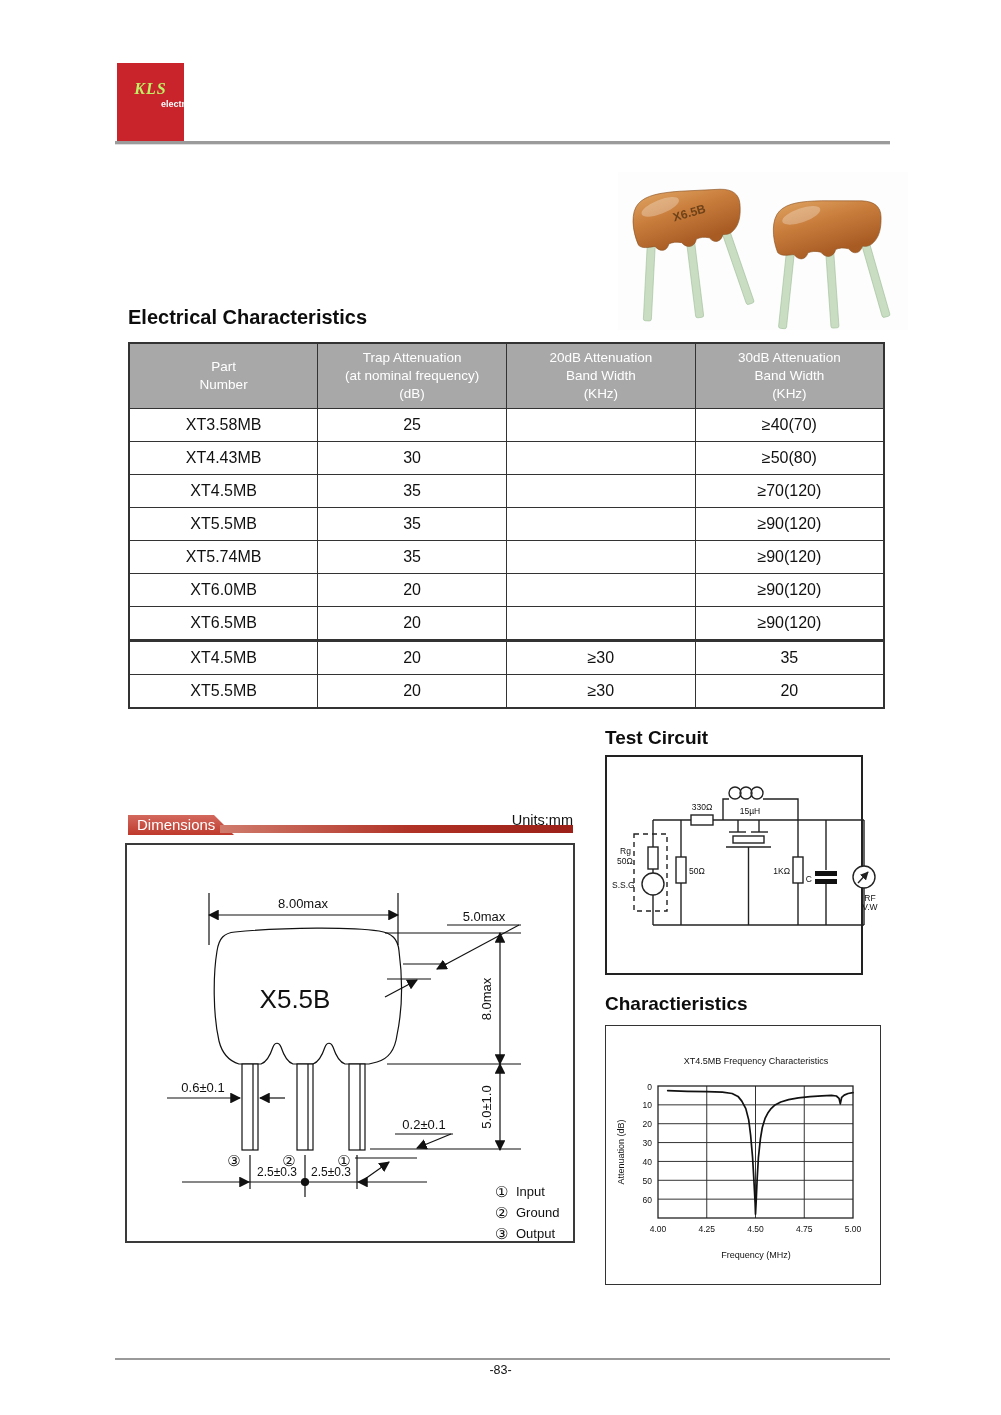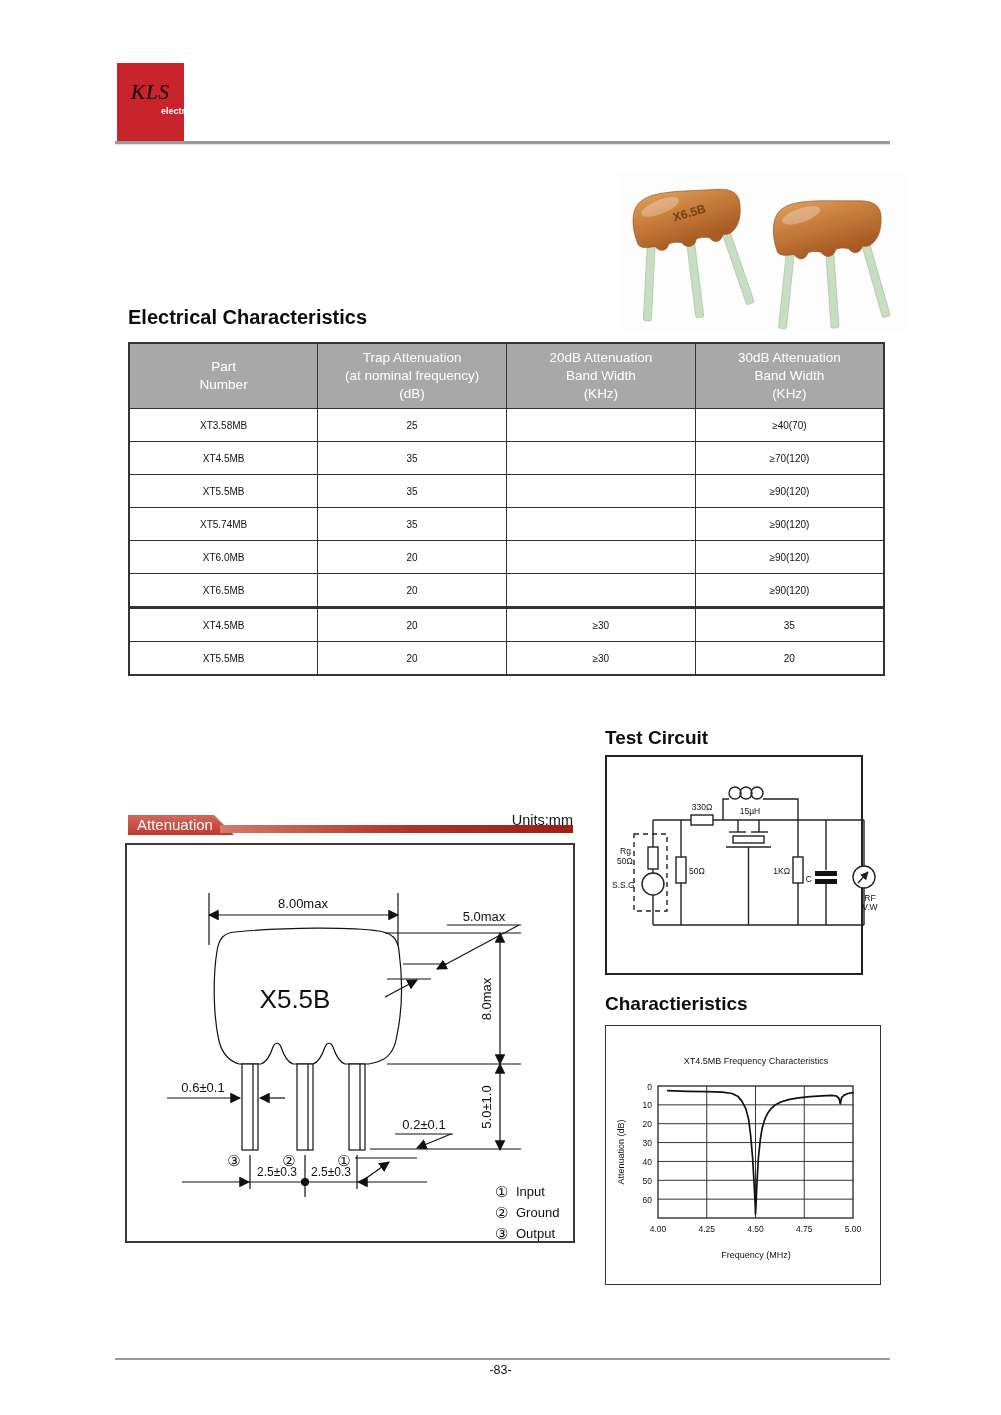--- a/index.html
+++ b/index.html
@@ -2,37 +2,37 @@
 <html><head>
 <meta charset="utf-8">
 <style>
   html,body{margin:0;padding:0;background:#e8e8e8;}
   .page{position:relative;width:1001px;height:1415px;background:#ffffff;margin:0 auto;
         font-family:"Liberation Sans",sans-serif;color:#111;overflow:hidden;}
   .abs{position:absolute;}
 
   
   .logo{left:117px;top:63px;width:67px;height:80px;background:#c9232c;text-align:center;}
-  .logo-kls{color:#000000;font-weight:normal;font-size:21px;letter-spacing:1px;margin-top:17px;
+  .logo-kls{color:#bef264;font-weight:bold;font-size:16px;letter-spacing:1px;margin-top:17px;
             font-family:"Liberation Serif",serif;font-style:italic;}
   .logo-sub{color:#fff;font-weight:bold;font-size:9px;margin-top:1px;margin-left:44px;}
   .doc-title{right:111px;top:64px;font-size:27px;font-weight:bold;color:#141414;white-space:nowrap;}
   .contact{right:111px;top:119px;font-size:12.5px;color:#cf2030;white-space:nowrap;}
   .contact span{margin-left:30px;}
   .contact span:first-child{margin-left:0;}
   .hrule{left:115px;top:141px;width:775px;height:3px;background:#9b9b9b;border-bottom:1px solid #dedede;}
 
   
   .h-sec{font-size:20px;font-weight:bold;color:#0d0d0d;white-space:nowrap;}
 
   
   .etable{left:128px;top:342px;width:757px;border-collapse:collapse;border:2px solid #333;table-layout:fixed;}
   .etable th{background:#a8a8a8;color:#fff;font-weight:normal;font-size:13.5px;height:62px;
              border:1px solid #333;line-height:1.32;vertical-align:middle;}
-  .etable td{height:30px;text-align:center;font-size:10px;border:1px solid #333;color:#111;}
+  .etable td{height:30px;text-align:center;font-size:16px;border:1px solid #333;color:#111;}
   .etable tr.thick-top td{border-top:3px solid #333;}
 
   
   .dim-tab{left:128px;top:815px;width:106px;height:20px;line-height:20px;padding-left:9px;
            color:#fff;font-size:15px;background:linear-gradient(180deg,#d3695e 0%,#bf392c 100%);
            clip-path:polygon(0 0,86px 0,106px 100%,0 100%);box-sizing:border-box;}
   .dim-bar{left:220px;top:825px;width:353px;height:8px;
            background:linear-gradient(90deg,#d07c6d 0%,#b03125 55%,#9c2018 100%);}
   .units{right:428px;top:812px;font-size:14.5px;color:#111;}
 
@@ -128,20 +128,26 @@
         </tr>
       </thead>
     <tbody>
         <tr>
           <td>XT3.58MB</td>
           <td>25</td>
           <td></td>
           <td>≥40(70)</td>
         </tr>
         <tr>
+          <td>XT4.43MB</td>
+          <td>30</td>
+          <td></td>
+          <td>≥50(80)</td>
+        </tr>
+        <tr>
           <td>XT4.5MB</td>
           <td>35</td>
           <td></td>
           <td>≥70(120)</td>
         </tr>
         <tr>
           <td>XT5.5MB</td>
           <td>35</td>
           <td></td>
           <td>≥90(120)</td>
@@ -239,21 +245,21 @@
       <text class="cl" x="5" y="131">S.S.G</text>
       <text class="cl" x="82" y="117">50Ω</text>
       <text class="cl" x="183" y="117" text-anchor="end">1KΩ</text>
       <text class="cl" x="205" y="125" text-anchor="end">C</text>
       <text class="cl" x="263" y="144" text-anchor="middle">RF</text>
       <text class="cl" x="263" y="153" text-anchor="middle">V.W</text>
     </svg>
   </div>
 
   <div class="abs dim-tab">
-    <span>Attenuation</span>
+    <span>Dimensions</span>
   </div>
   <div class="abs dim-bar"></div>
   <div class="abs units">Units:mm</div>
 
   <div class="abs dim-box">
     <svg width="446" height="396" viewBox="0 0 446 396">
       <defs>
         <marker id="ah" viewBox="0 0 10 10" refX="9" refY="5" markerWidth="9" markerHeight="9" orient="auto-start-reverse">
             <path d="M0,0 L10,5 L0,10 z" fill="#111"></path>
           </marker>

